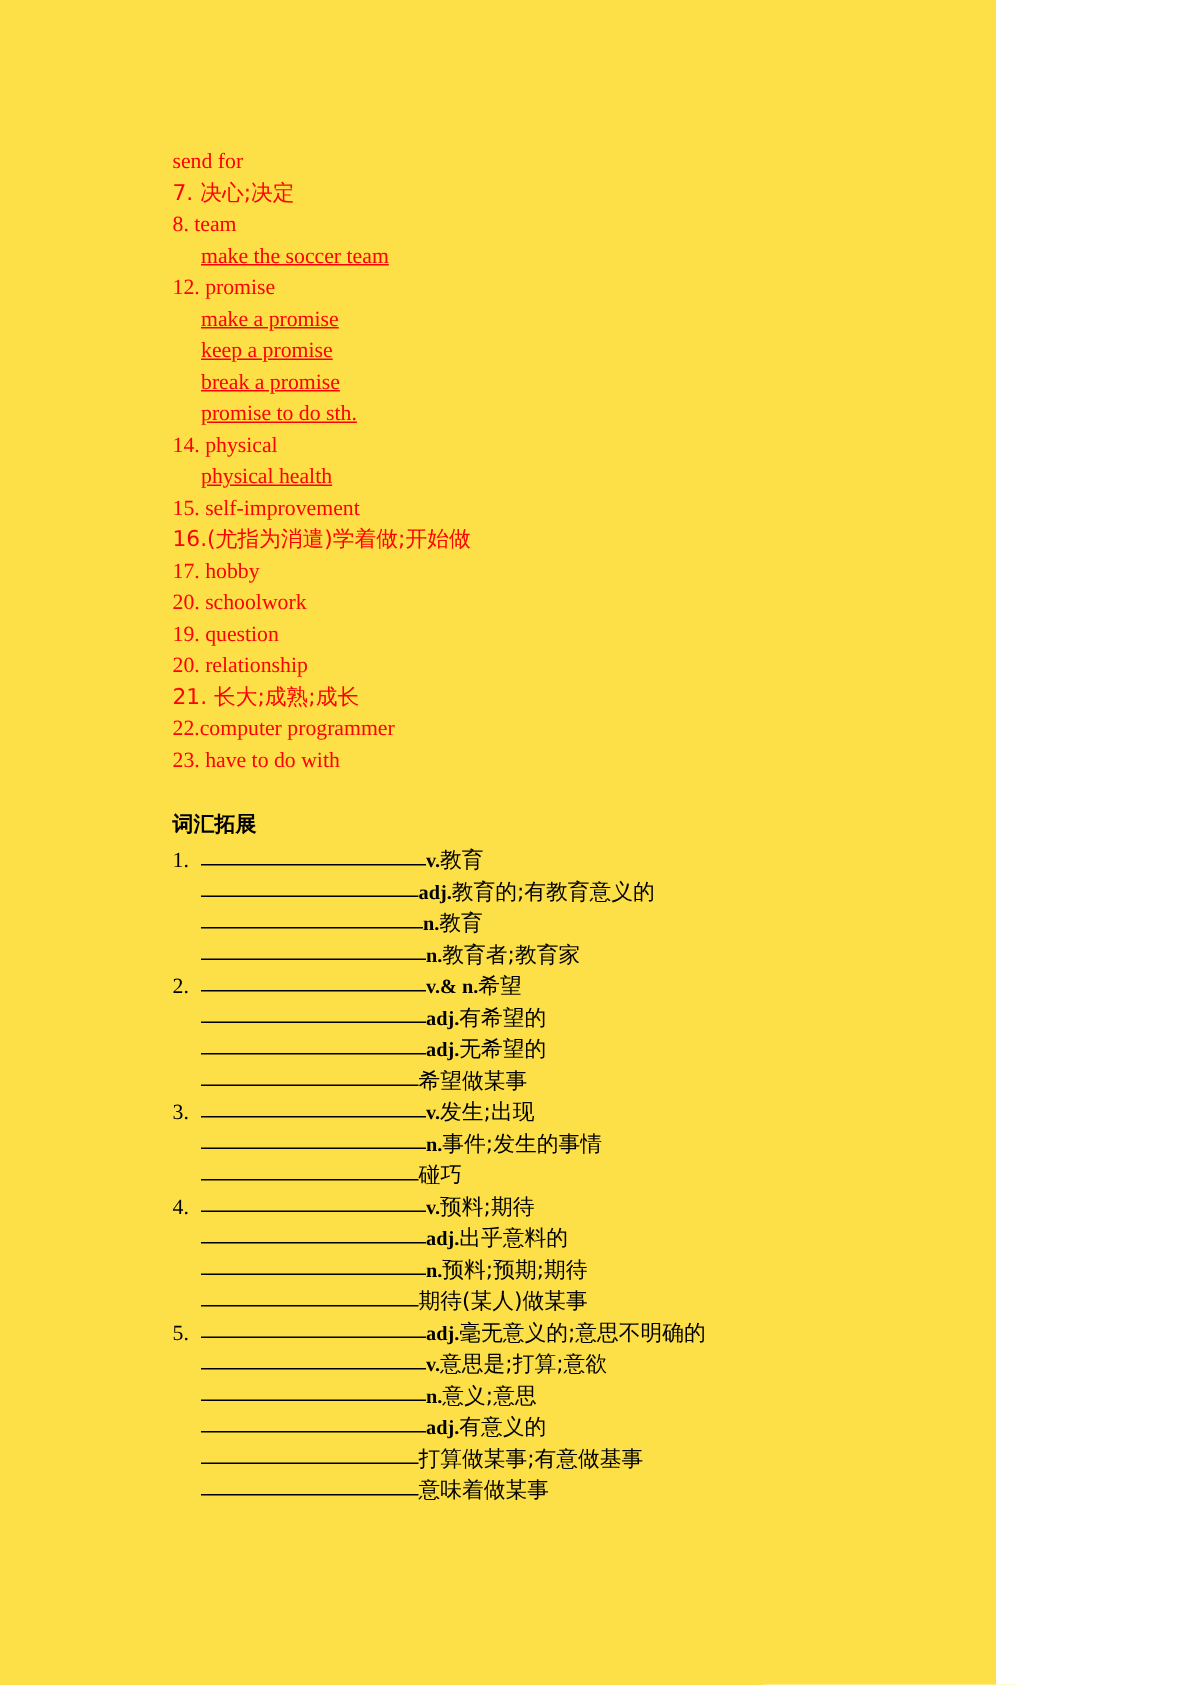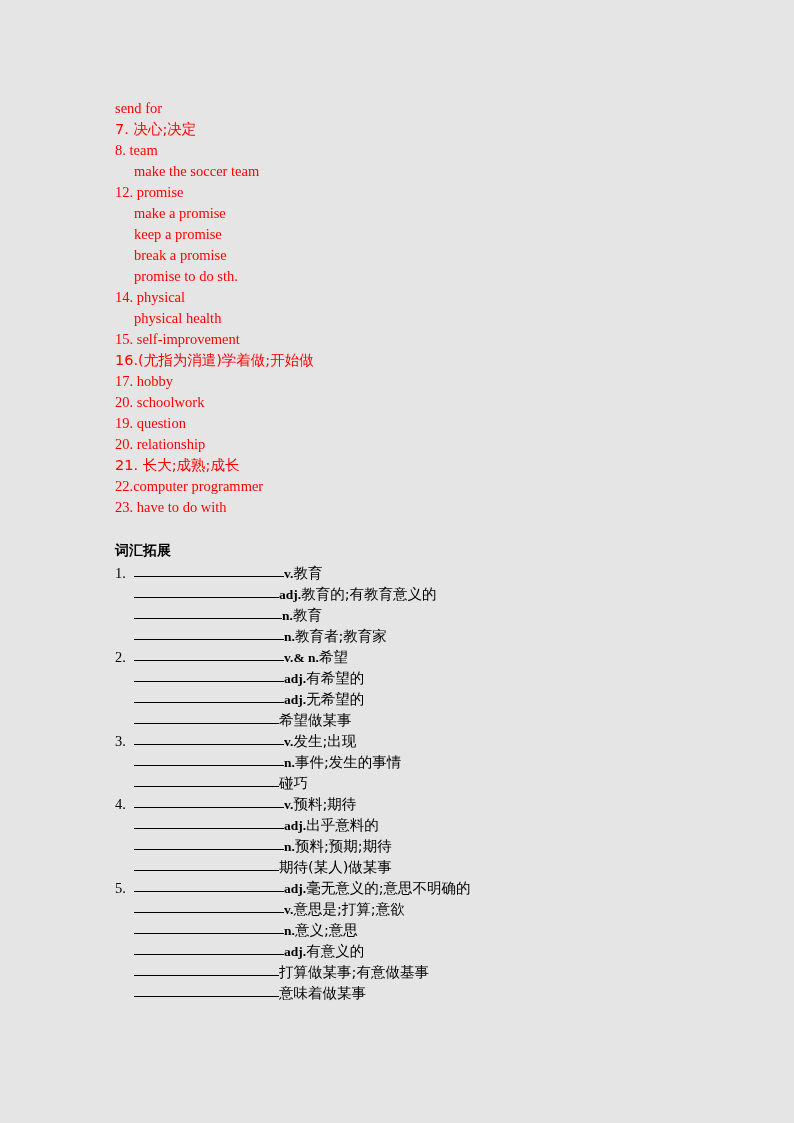--- a/index.html
+++ b/index.html
@@ -13,23 +13,23 @@
     position: relative;
     overflow: hidden;
     font-family: "Liberation Serif", "DejaVu Serif", serif;
     -webkit-font-smoothing: none;
   }
 
   .page {
     position: absolute;
     left: 0;
     top: 0;
-    width: 794px;
+    width: 664px;
     height: 1123px;
-    background: #e5e5e5;
+    background: #fde047;
   }
 
   .content {
     position: absolute;
     left: 115px;
     top: 98px;
     width: 600px;
   }
 
   
@@ -38,20 +38,21 @@
     font-family: "Liberation Serif", "DejaVu Serif", serif;
     font-size: 14.5px;
     line-height: 21px;
   }
   .red-list .row {
     height: 21px;
     white-space: pre;
   }
   .red-list .row.sub {
     padding-left: 19px;
+    text-decoration: underline;
   }
   .cjk {
     font-family: "DejaVu Sans", "Liberation Sans", sans-serif;
     font-size: 14.5px;
   }
 
   
   .section-heading {
     color: #000000;
     font-family: "DejaVu Sans", "Liberation Sans", sans-serif;

